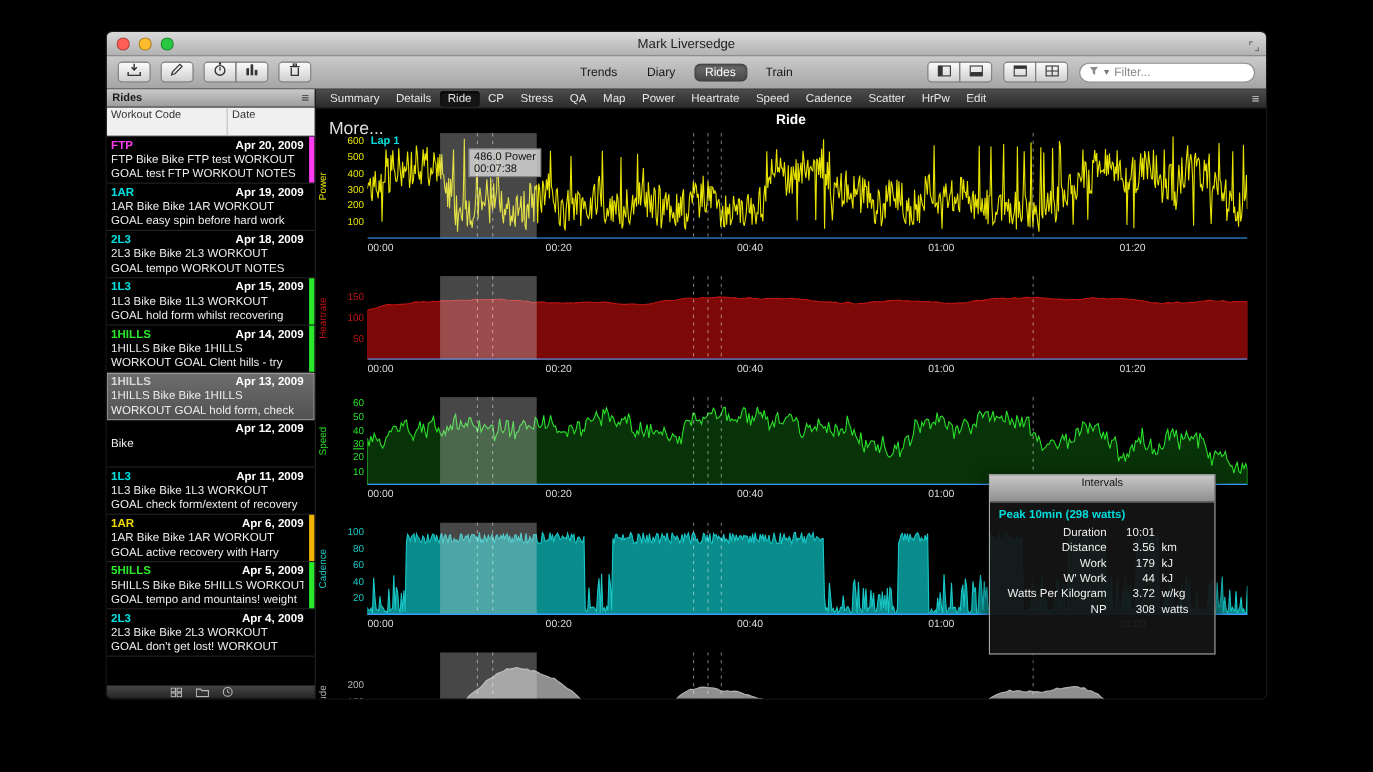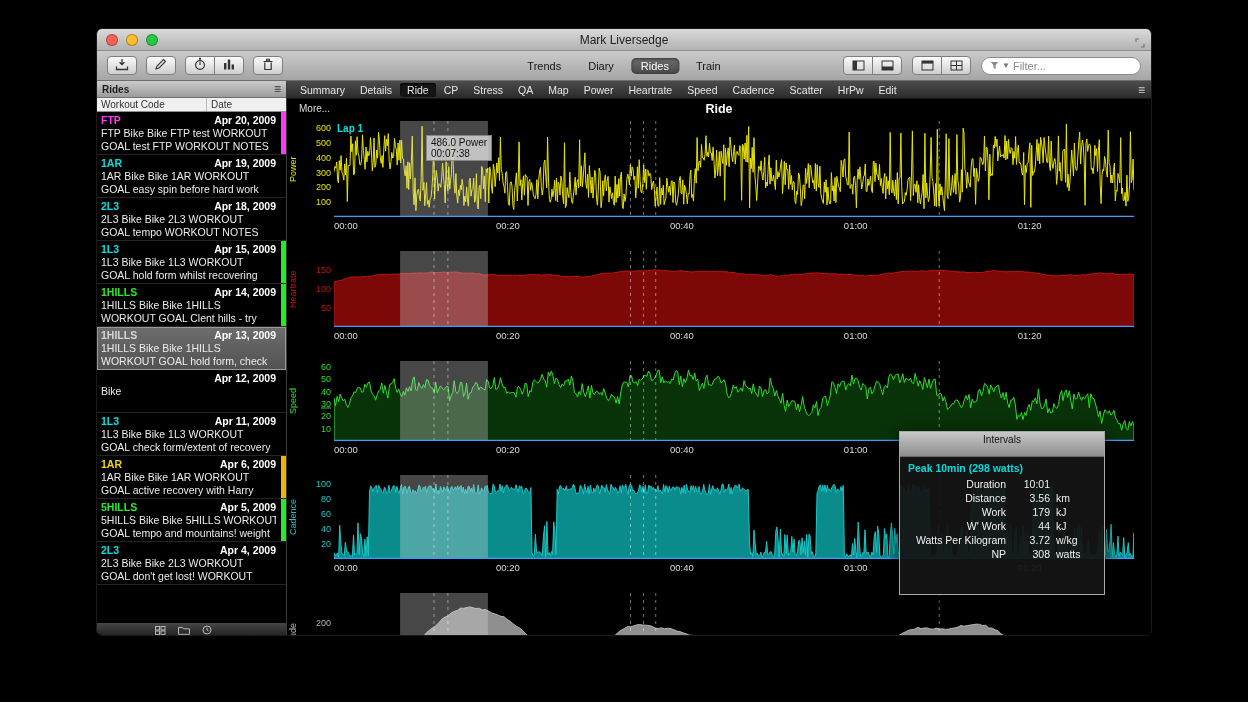--- a/index.html
+++ b/index.html
@@ -23,38 +23,38 @@
   .tb-tab{font-size:11px;color:#161616;padding:2px 10px;border-radius:5px;cursor:default}
   .tb-tab.sel{background:linear-gradient(#6e6e6e,#474747);color:#fff;box-shadow:inset 0 1px 3px rgba(0,0,0,.55)}
   .right-tools{margin-left:auto;display:flex;align-items:center;gap:10px}
   .filter{width:160px;height:18px;border-radius:9px;background:#fff;border:1px solid #8c8c8c;display:flex;align-items:center;padding:0 8px;gap:3px;color:#8a8a8a;font-size:11px}
   .caret{font-size:8px;color:#777}
   
   .content{display:flex;height:556px}
   .sidebar{width:190px;display:flex;flex-direction:column;border-right:1px solid #3a3a3a;background:#000}
   .sb-header{height:17px;background:linear-gradient(#cacaca,#9c9c9c);display:flex;align-items:center;padding:0 5px;font-size:10px;font-weight:bold;color:#1d1d1d;border-bottom:1px solid #6f6f6f}
   .sb-header .burger{margin-left:auto;font-size:12px;color:#333;line-height:10px}
-  .sb-cols{height:14px;background:#f0f0f0;display:flex;font-size:10px;color:#333;border-bottom:1px solid #8f8f8f}
+  .sb-cols{height:26px;background:#f0f0f0;display:flex;font-size:10px;color:#333;border-bottom:1px solid #8f8f8f}
   .sb-col1{width:110px;padding:1px 4px;border-right:1px solid #bdbdbd}
   .sb-col2{flex:1;padding:1px 4px}
   .sb-list{flex:1;overflow:hidden;position:relative;background:#000}
   .ride-row{position:relative;padding:2px 10px 1px 4px;border-bottom:1px solid #242424;font-size:10.5px;line-height:13px;color:#fff}
   .ride-row.sel{background:linear-gradient(#6d6d6d,#525252);outline:1px solid #9a9a9a;outline-offset:-1px}
   .rr-top{display:flex;justify-content:space-between;font-weight:bold}
   .rr-line{min-height:13px;color:#ececec;white-space:nowrap;overflow:hidden}
   .rr-bar{position:absolute;right:0;top:0;bottom:0;width:5px}
   .sb-bottom{height:15px;background:linear-gradient(#464646,#1e1e1e);display:flex;align-items:center;gap:12px;padding-left:58px;border-top:1px solid #000}
   
   .main{flex:1;display:flex;flex-direction:column;background:#000;position:relative;overflow:hidden}
   .m-tabs{height:18px;background:linear-gradient(#4c4c4c,#2b2b2b);display:flex;align-items:center;padding:0 6px;gap:1px;border-bottom:1px solid #141414}
   .m-tab{font-size:10.5px;color:#e6e6e6;padding:1px 7px;border-radius:3px;white-space:nowrap}
   .m-tab.sel{background:#151515;box-shadow:inset 0 1px 2px #000}
   .m-tabs .burger{margin-left:auto;color:#cfcfcf;font-size:12px}
   .m-title-row{position:relative;height:22px}
-  .more{position:absolute;left:12px;top:4px;font-size:10px;color:#dedede}
+  .more{position:absolute;left:12px;top:10px;font-size:16px;color:#dedede}
   .m-title{text-align:center;font-size:12.5px;font-weight:bold;color:#fff;padding-top:3px}
   .charts{flex:1;overflow:hidden}
   .chart-row{display:flex}
   .gutter{width:47px;position:relative;flex:0 0 47px}
   .axis-name{position:absolute;left:0;top:0;height:100%;width:12px;writing-mode:vertical-rl;transform:rotate(180deg);display:flex;align-items:center;justify-content:center;font-size:9px}
   .ytick{position:absolute;right:3px;font-size:9px;line-height:9px;transform:translateY(-50%)}
   .plot{position:relative;width:800px;flex:0 0 800px}
   .plot svg{display:block}
   .xaxis{height:14px;margin:2px 0 18px 47px;position:relative;width:800px}
   .xlab{position:absolute;top:1px;font-size:9.5px;color:#dcdcdc}

